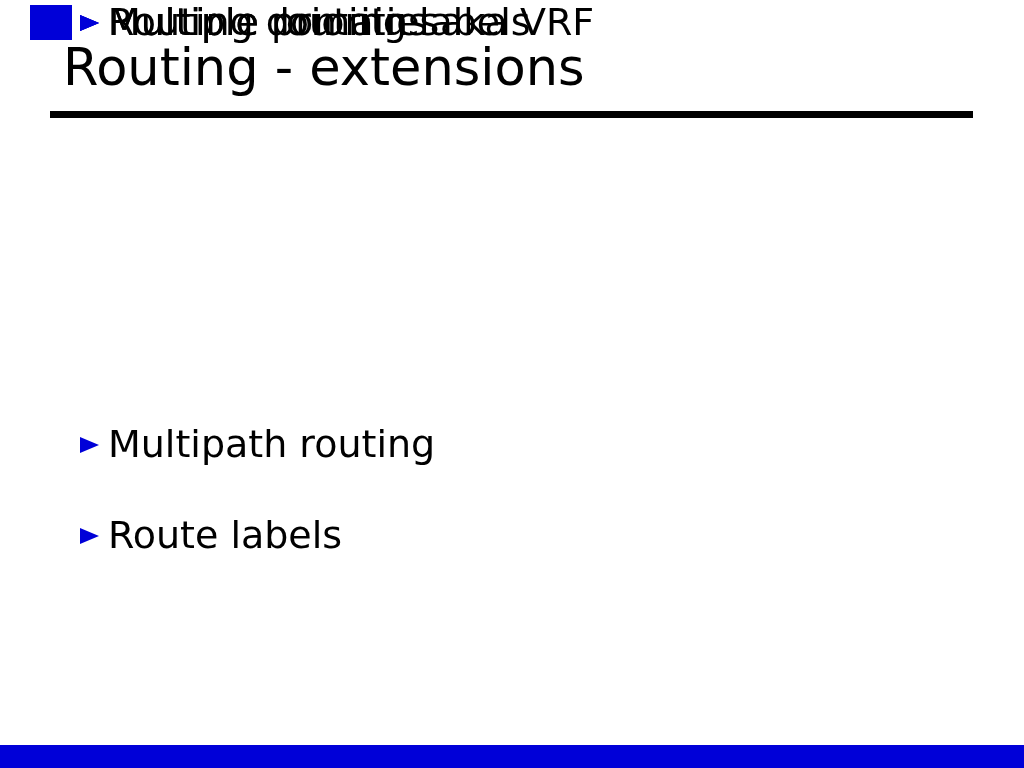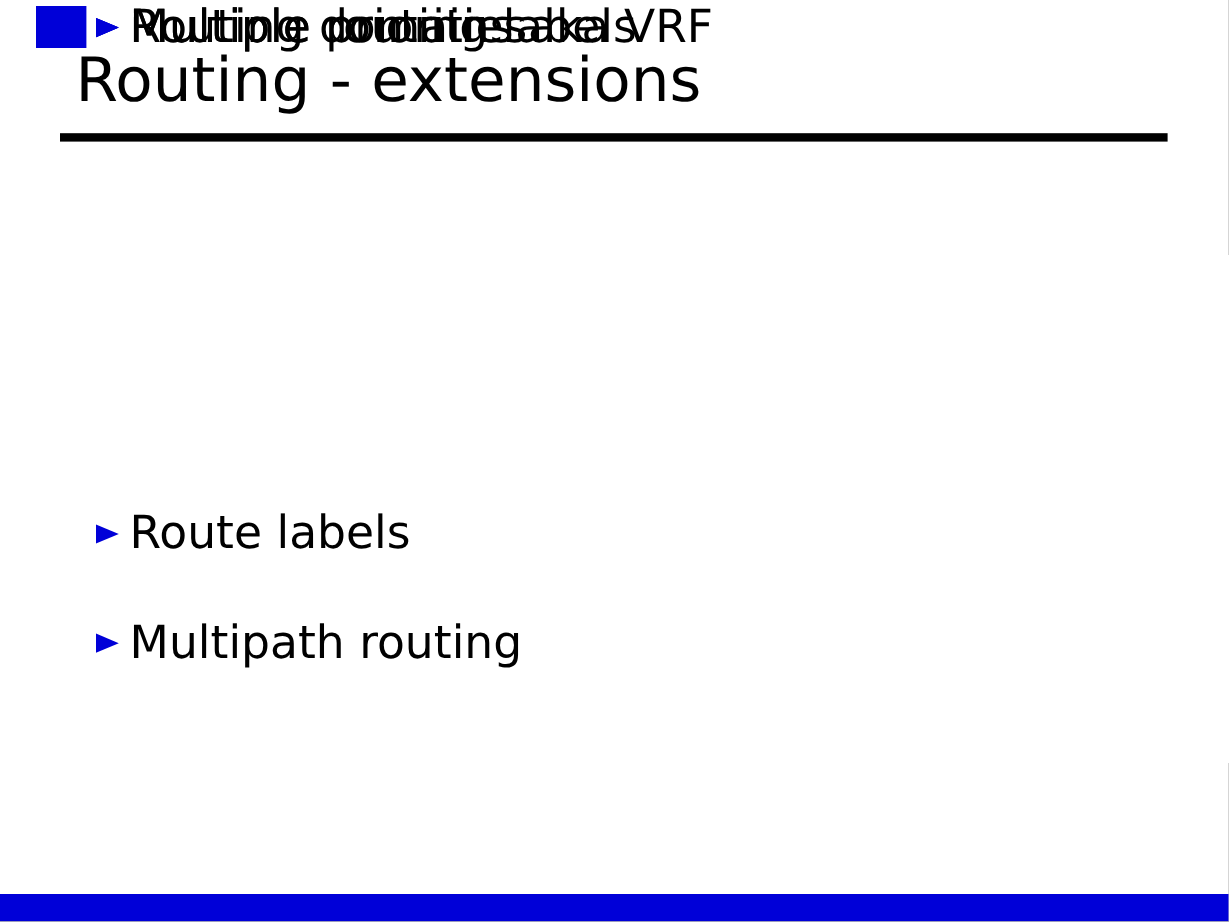--- a/index.html
+++ b/index.html
@@ -83,26 +83,26 @@
 <div class="slide">
 
   <div class="corner-square"></div>
 
   <div class="slide-title">Routing - extensions</div>
 
   <div class="title-underline"></div>
 
   <div class="bullet-row">
     <span class="bullet-triangle"></span>
-    <span class="bullet-text">Route labels</span>
+    <span class="bullet-text">Multipath routing</span>
   </div>
 
   <div class="bullet-row">
     <span class="bullet-triangle"></span>
-    <span class="bullet-text">Multipath routing</span>
+    <span class="bullet-text">Route labels</span>
   </div>
 
   <div class="bullet-row">
     <span class="bullet-triangle"></span>
     <span class="bullet-text">Multiple routing labels</span>
   </div>
 
   <div class="bullet-row">
     <span class="bullet-triangle"></span>
     <span class="bullet-text">Routing domains aka VRF</span>

